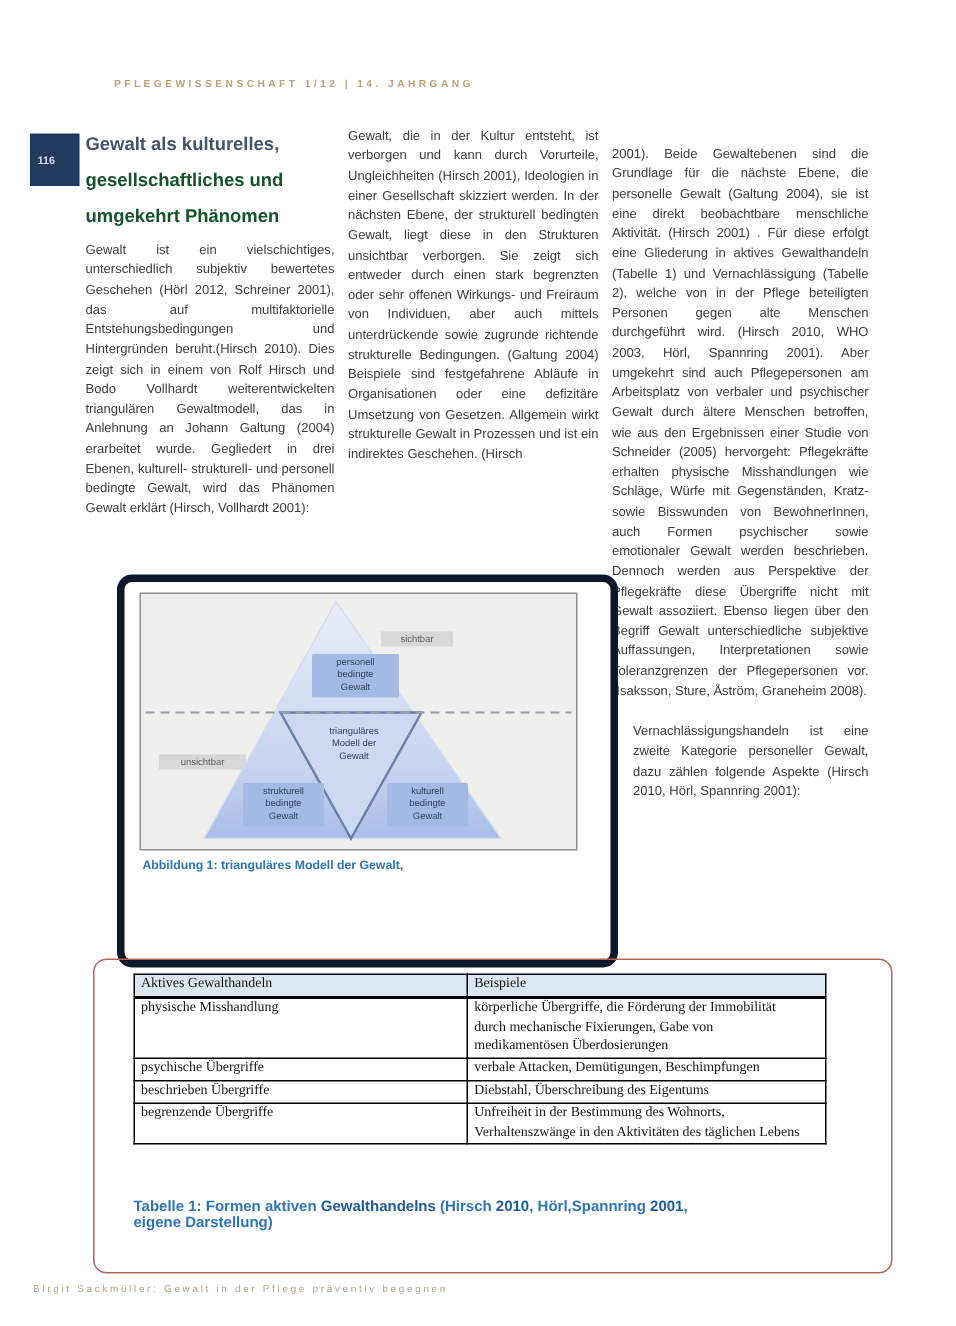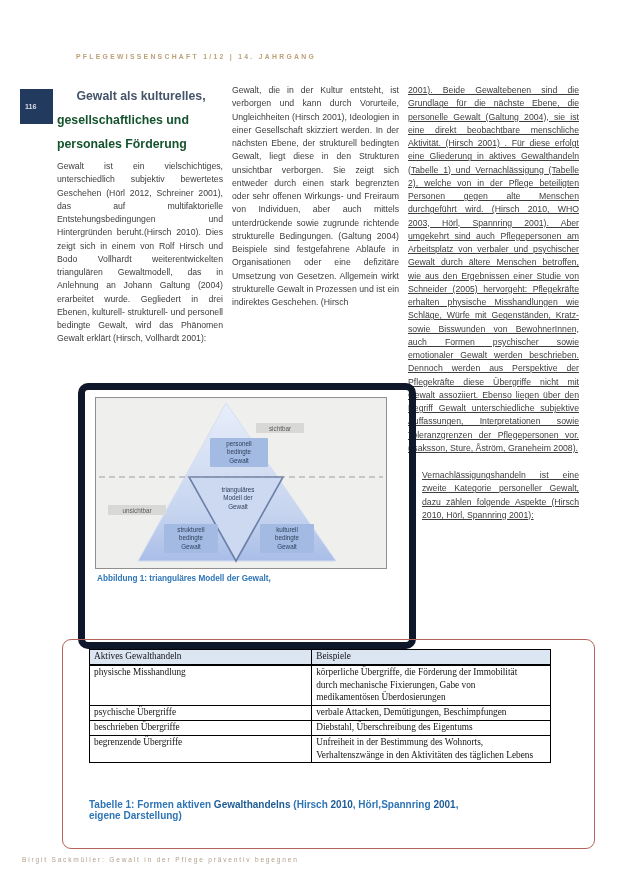--- a/index.html
+++ b/index.html
@@ -10,32 +10,32 @@
            color:#bca177;font-weight:bold;}
   .runfoot{position:absolute;left:22px;top:856px;font-size:6.6px;letter-spacing:1.8px;
            color:#b3a28b;}
   
   .badge{position:absolute;left:20px;top:89px;width:33px;height:35px;background:#223a5e;
          display:flex;align-items:center;justify-content:flex-start;}
   .badge span{color:#d9dee8;font-size:7.2px;font-weight:bold;padding-left:5px;}
   
   .title{position:absolute;left:57px;top:84px;width:168px;font-size:12.3px;font-weight:bold;
          line-height:24px;}
-  .title .t1{color:#44546a;text-align:center;}
+  .title .t1{color:#44546a;}
   .title .t2,.title .t3{color:#14532d;}
   
   .col{position:absolute;font-size:8.7px;line-height:13.25px;text-align:justify;
        color:#3d3d3d;hyphens:auto;}
   #col-left{left:57px;top:160px;width:166px;}
   #col-mid{left:232px;top:84px;width:167px;}
-  #col-right{left:408px;top:84px;width:171px;text-decoration:underline;}
+  #col-right{left:408px;top:96px;width:171px;}
   #col-right .p2{margin-top:14px;margin-left:14px;}
   
   .fig-wrap{position:absolute;left:78px;top:383px;width:324px;height:252px;
-            border:7px solid #0f172a;border-radius:10px;}
+            border:5px solid #0f172a;border-radius:10px;}
   .fig-box{position:absolute;left:10px;top:7px;width:290px;height:170px;background:#efefed;
            border:1px solid #8f8f8f;}
   .fig-box svg{position:absolute;left:0;top:0;}
   .tri-label{position:absolute;font-size:6.3px;line-height:1.32;text-align:center;
              white-space:pre-line;color:#2f3f5c;}
   .blue-box{background:#a3bbe3;border-radius:1px;padding:2px 2px;}
   .gray-tag{position:absolute;font-size:6.3px;color:#5a5a5a;background:#d8d8d6;
             text-align:center;padding:1.5px 3px;}
   .fig-caption{position:absolute;left:12px;top:184px;width:300px;color:#2e75b6;
                font-size:8.2px;font-weight:bold;line-height:10.8px;}
@@ -60,21 +60,21 @@
 
   <div class="runhead">PFLEGEWISSENSCHAFT 1/12 | 14. JAHRGANG</div>
 
   <div class="badge">
     <span>116</span>
   </div>
 
   <div class="title">
     <div class="t1">Gewalt als kulturelles,</div>
     <div class="t2">gesellschaftliches und</div>
-    <div class="t3">personales Förderung</div>
+    <div class="t3">umgekehrt Phänomen</div>
   </div>
 
   <div id="col-left" class="col">Gewalt ist ein vielschichtiges, unterschiedlich subjektiv bewertetes Geschehen (Hörl 2012, Schreiner 2001), das auf multifaktorielle Entstehungsbedingungen und Hintergründen beruht.(Hirsch 2010). Dies zeigt sich in einem von Rolf Hirsch und Bodo Vollhardt weiterentwickelten triangulären Gewaltmodell, das in Anlehnung an Johann Galtung (2004) erarbeitet wurde. Gegliedert in drei Ebenen, kulturell- strukturell- und personell bedingte Gewalt, wird das Phänomen Gewalt erklärt (Hirsch, Vollhardt 2001):</div>
   <div id="col-mid" class="col">Gewalt, die in der Kultur entsteht, ist verborgen und kann durch Vorurteile, Ungleichheiten (Hirsch 2001), Ideologien in einer Gesellschaft skizziert werden. In der nächsten Ebene, der strukturell bedingten Gewalt, liegt diese in den Strukturen unsichtbar verborgen. Sie zeigt sich entweder durch einen stark begrenzten oder sehr offenen Wirkungs- und Freiraum von Individuen, aber auch mittels unterdrückende sowie zugrunde richtende strukturelle Bedingungen. (Galtung 2004) Beispiele sind festgefahrene Abläufe in Organisationen oder eine defizitäre Umsetzung von Gesetzen. Allgemein wirkt strukturelle Gewalt in Prozessen und ist ein indirektes Geschehen. (Hirsch</div>
   <div id="col-right" class="col">
     <div class="p1">2001). Beide Gewaltebenen sind die Grundlage für die nächste Ebene, die personelle Gewalt (Galtung 2004), sie ist eine direkt beobachtbare menschliche Aktivität. (Hirsch 2001) . Für diese erfolgt eine Gliederung in aktives Gewalthandeln (Tabelle 1) und Vernachlässigung (Tabelle 2), welche von in der Pflege beteiligten Personen gegen alte Menschen durchgeführt wird. (Hirsch 2010, WHO 2003, Hörl, Spannring 2001). Aber umgekehrt sind auch Pflegepersonen am Arbeitsplatz von verbaler und psychischer Gewalt durch ältere Menschen betroffen, wie aus den Ergebnissen einer Studie von Schneider (2005) hervorgeht: Pflegekräfte erhalten physische Misshandlungen wie Schläge, Würfe mit Gegenständen, Kratz- sowie Bisswunden von BewohnerInnen, auch Formen psychischer sowie emotionaler Gewalt werden beschrieben. Dennoch werden aus Perspektive der Pflegekräfte diese Übergriffe nicht mit Gewalt assoziiert. Ebenso liegen über den Begriff Gewalt unterschiedliche subjektive Auffassungen, Interpretationen sowie Toleranzgrenzen der Pflegepersonen vor. (Isaksson, Sture, Åström, Graneheim 2008).</div>
     <div class="p2">Vernachlässigungshandeln ist eine zweite Kategorie personeller Gewalt, dazu zählen folgende Aspekte (Hirsch 2010, Hörl, Spannring 2001):</div>
   </div>
 
   <div class="fig-wrap">

